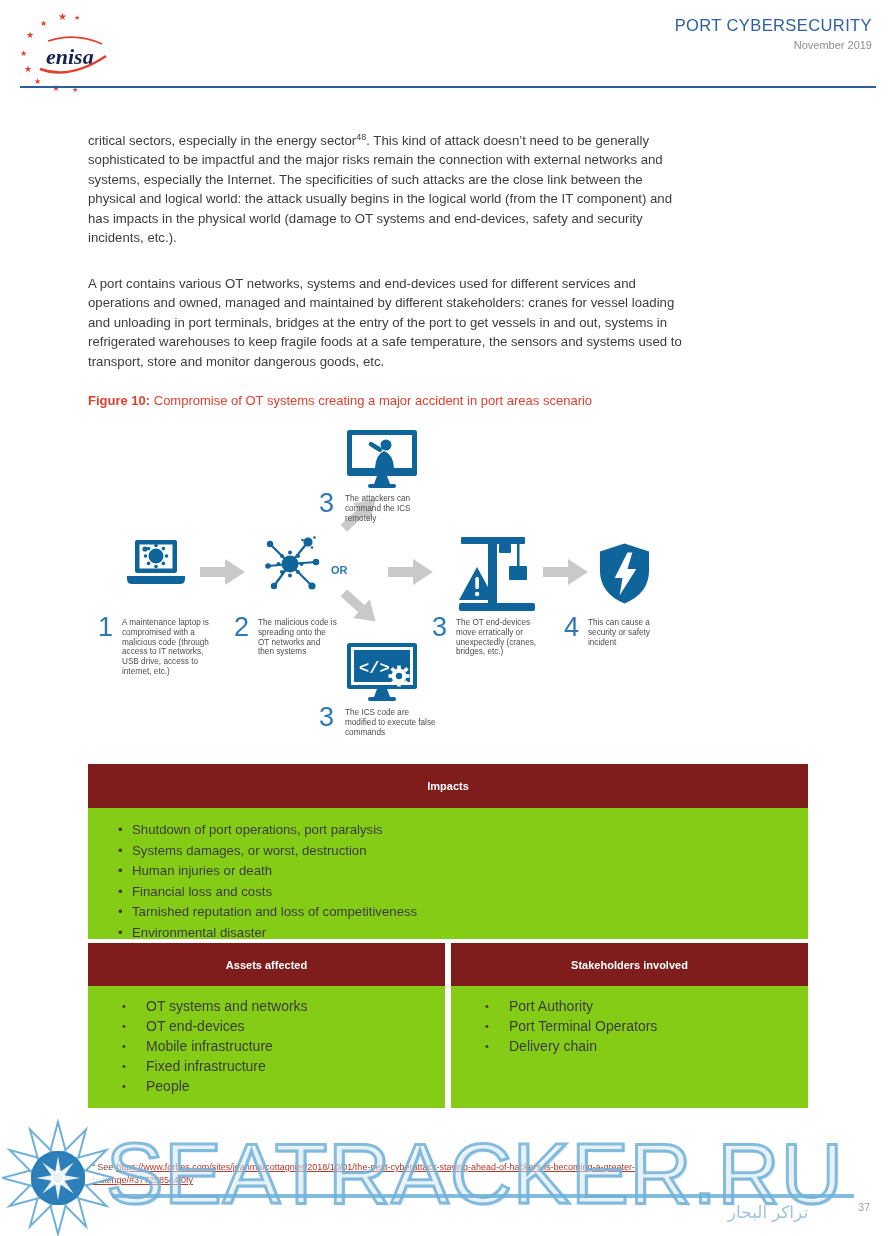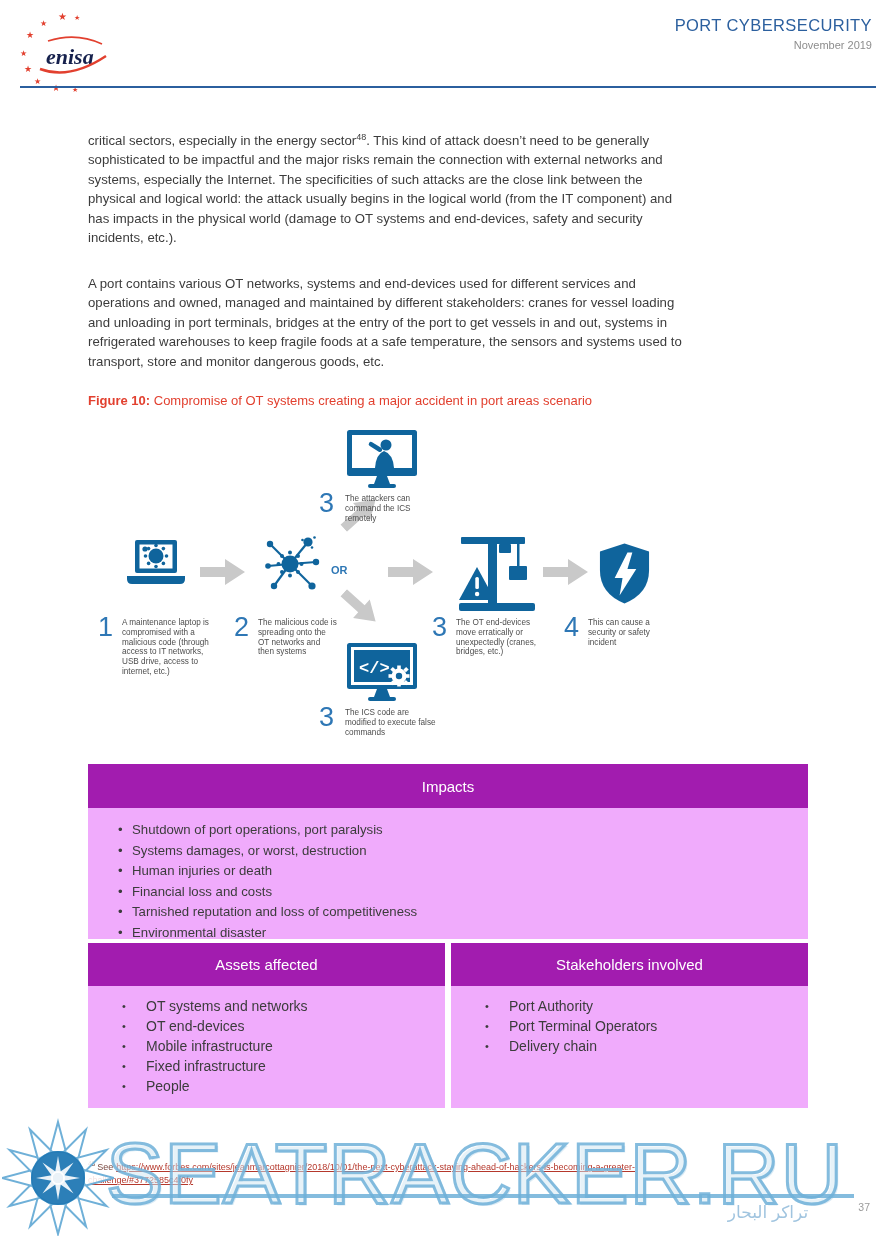--- a/index.html
+++ b/index.html
@@ -43,25 +43,25 @@
 
   
   .diagram { left: 88px; top: 428px; width: 640px; height: 318px; }
   .step-num { font-size: 27px; color: #2e77b5; }
   .step-text { font-size: 8.2px; line-height: 9.8px; color: #4d4d4d; }
   .or-label { font-size: 11px; font-weight: bold; color: #2e77b5; }
   .arrow svg { display: block; }
 
   
   .tbl-header {
-    background: #a21caf; color: #ffffff;
-    font-weight: normal; font-size: 15px;
+    background: #7f1d1d; color: #ffffff;
+    font-weight: bold; font-size: 11px;
     display: flex; align-items: center; justify-content: center;
   }
-  .tbl-body { background: #f0abfc; }
+  .tbl-body { background: #84cc16; }
   .tbl-body ul { list-style: none; }
   .impacts-list { padding: 12px 0 0 30px; }
   .impacts-list li {
     position: relative; padding-left: 14px;
     font-size: 13.2px; line-height: 20.5px; color: #3c3c3c;
   }
   .impacts-list li::before { content: "\2022"; position: absolute; left: 0; }
   .sub-list { padding: 10px 0 0 34px; }
   .sub-list li {
     position: relative; padding-left: 24px;

